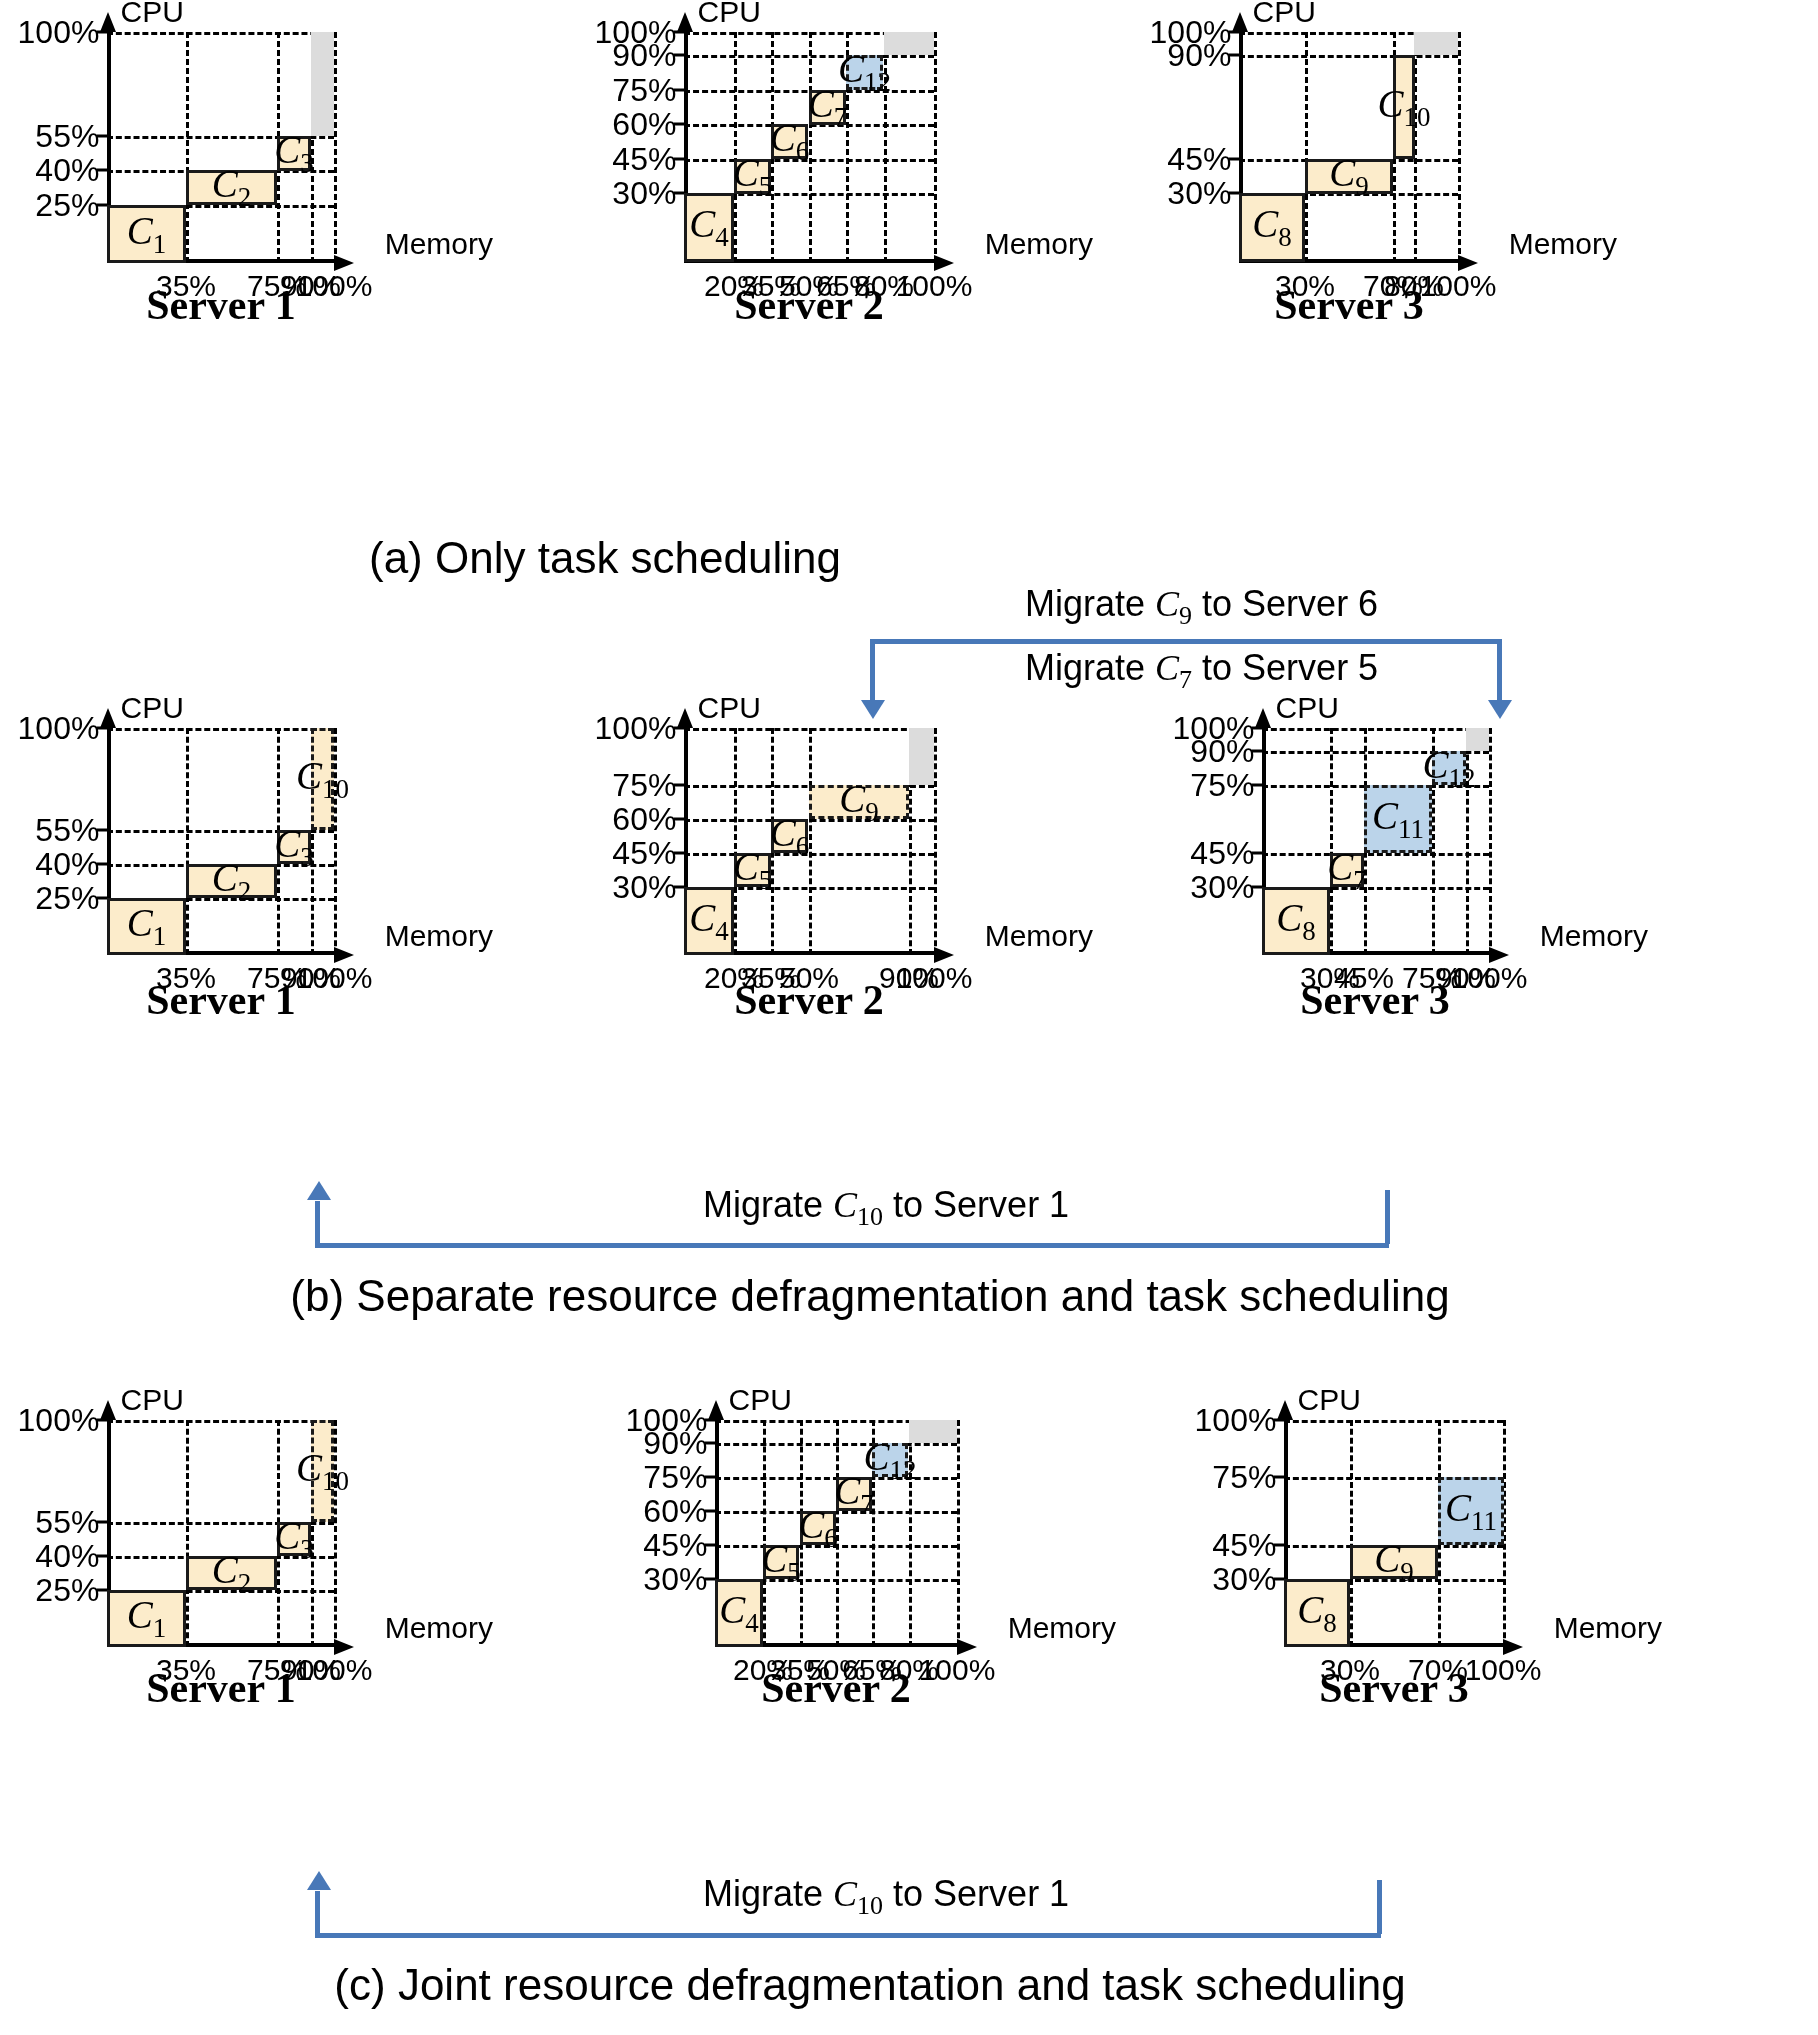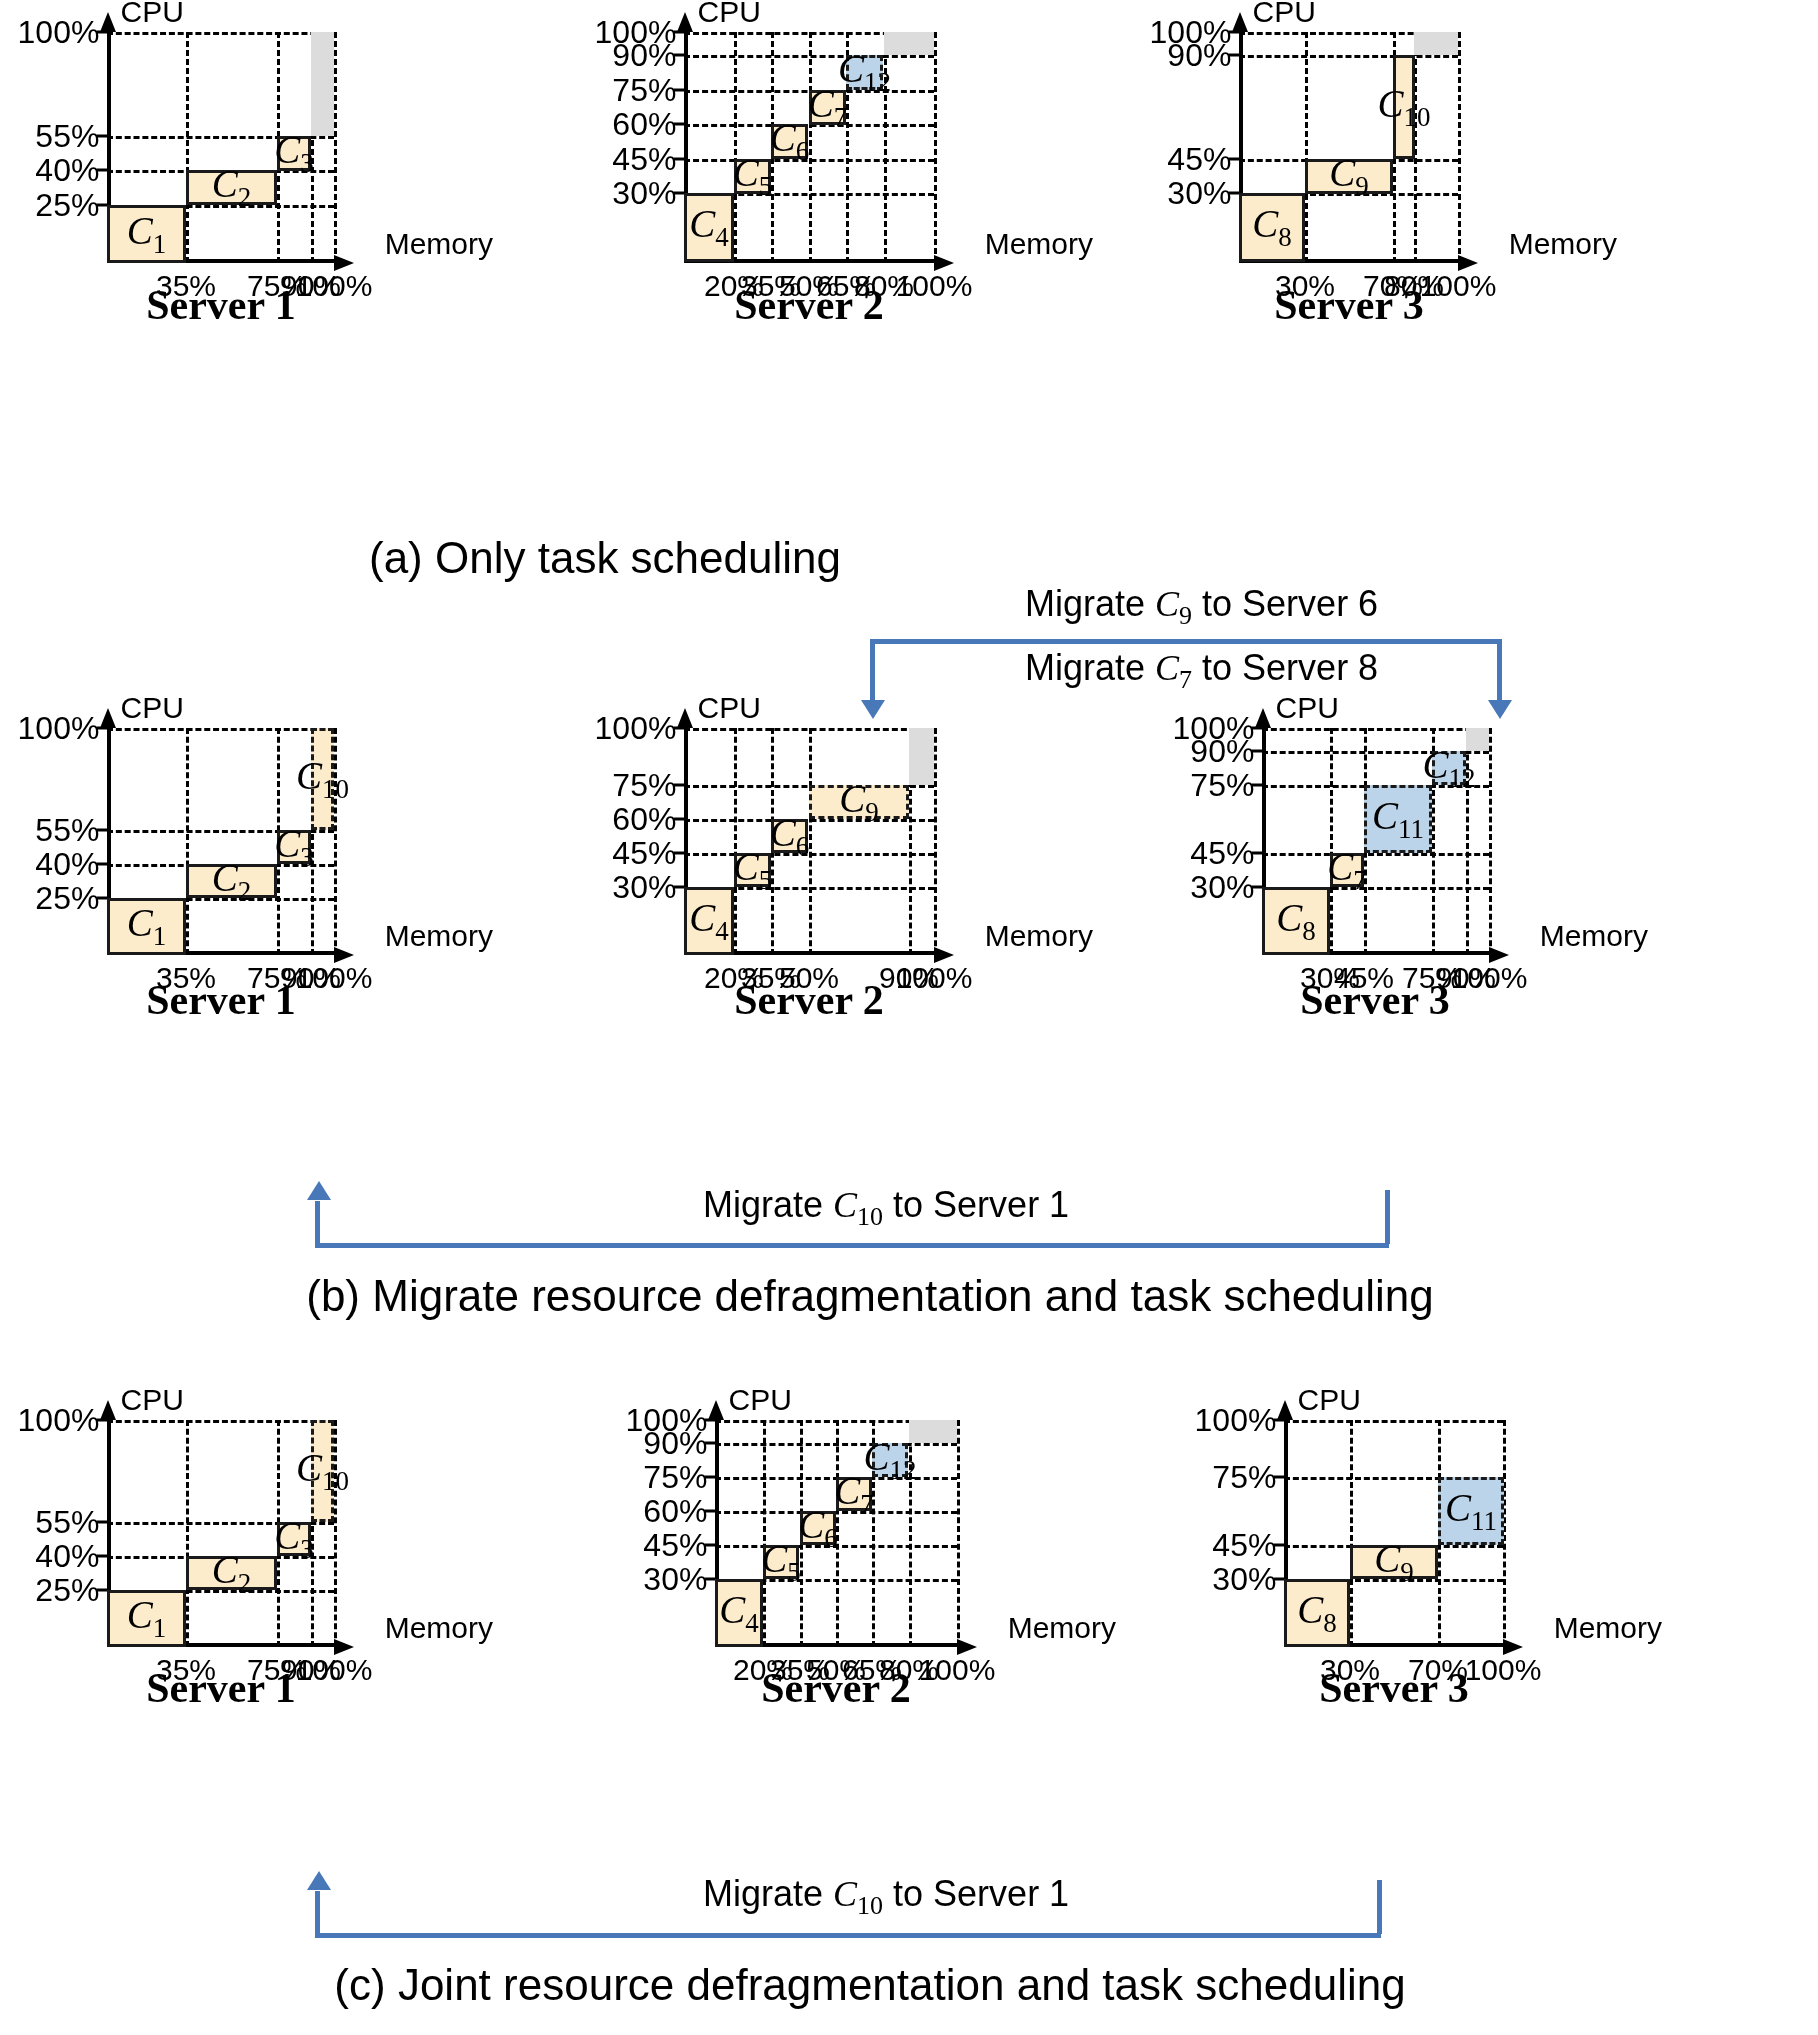--- a/index.html
+++ b/index.html
@@ -64,21 +64,21 @@
       border-bottom:19.7px solid #4878b8;}
 </style>
 </head>
 <body>
 
 <div>
   <div class="mig-txt" style="left:1025px;top:586px;">
     <span>Migrate </span><i><span>C</span><sub>9</sub></i><span> to Server 6</span>
   </div>
   <div class="mig-txt" style="left:1025px;top:650px;">
-    <span>Migrate </span><i><span>C</span><sub>7</sub></i><span> to Server 8</span>
+    <span>Migrate </span><i><span>C</span><sub>7</sub></i><span> to Server 5</span>
   </div>
   <div class="arrow-h" style="left:870px;top:639px;width:632px;"></div>
   <div class="arrow-v" style="left:870px;top:639px;height:64px;"></div>
   <div class="arrow-down" style="left:861px;top:700px;"></div>
   <div class="arrow-v" style="left:1497px;top:639px;height:64px;"></div>
   <div class="arrow-down" style="left:1488px;top:700px;"></div>
 </div>
 
 <div>
   <div class="mig-txt" style="left:703px;top:1187px;">
@@ -379,21 +379,21 @@
       <div class="blk dash" style="left: 102px; width: 68px; top: 57px; height: 68px; background: rgb(187, 212, 234);">
         <span class="tag"><span>C</span><sub>11</sub></span>
       </div>
       <div class="blk dash" style="left: 170px; width: 34px; top: 23px; height: 34px; background: rgb(187, 212, 234);">
         <span class="tag"><span>C</span><sub>12</sub></span>
       </div>
       <div class="blk dash" style="left: 204px; width: 23px; top: 0px; height: 23px; background: rgb(220, 220, 220); border: none;"></div>
     </div>
     <div class="srv-title" style="left: 1375px; top: 976px;">Server 3</div>
   </div>
-<div class="caption" style="left:870px;top:1271px;">(b) Migrate resource defragmentation and task scheduling</div>
+<div class="caption" style="left:870px;top:1271px;">(b) Separate resource defragmentation and task scheduling</div>
 
 <div class="panel" id="panel-c">
     <div class="chart" style="left: 107px; top: 1420px; width: 227px; height: 227px;">
       <div class="axis-y">
         <div class="axis-y-head"></div>
       </div>
       <div class="axis-x">
         <div class="axis-x-head"></div>
       </div>
       <div class="ax-label lbl-cpu">CPU</div>

